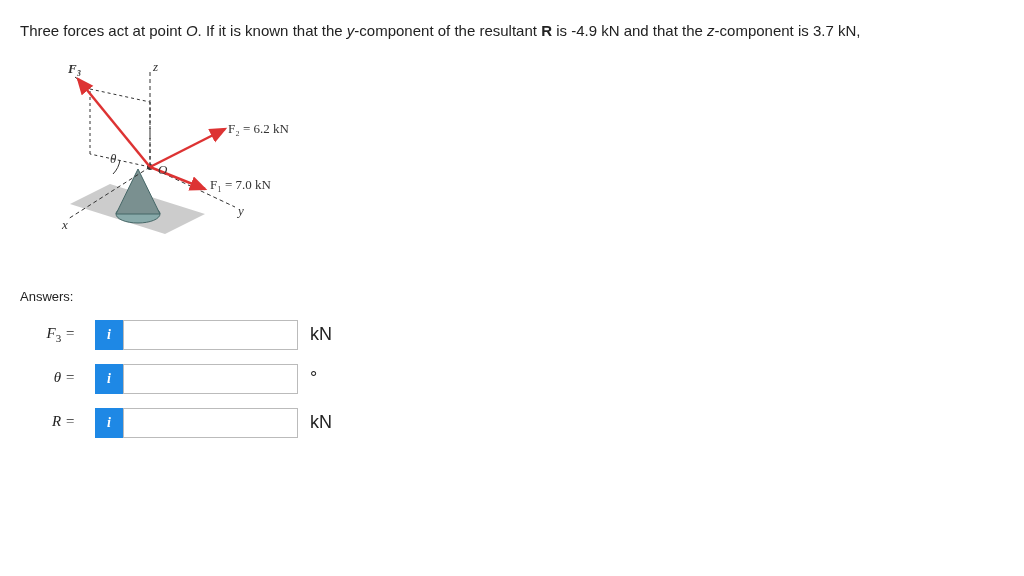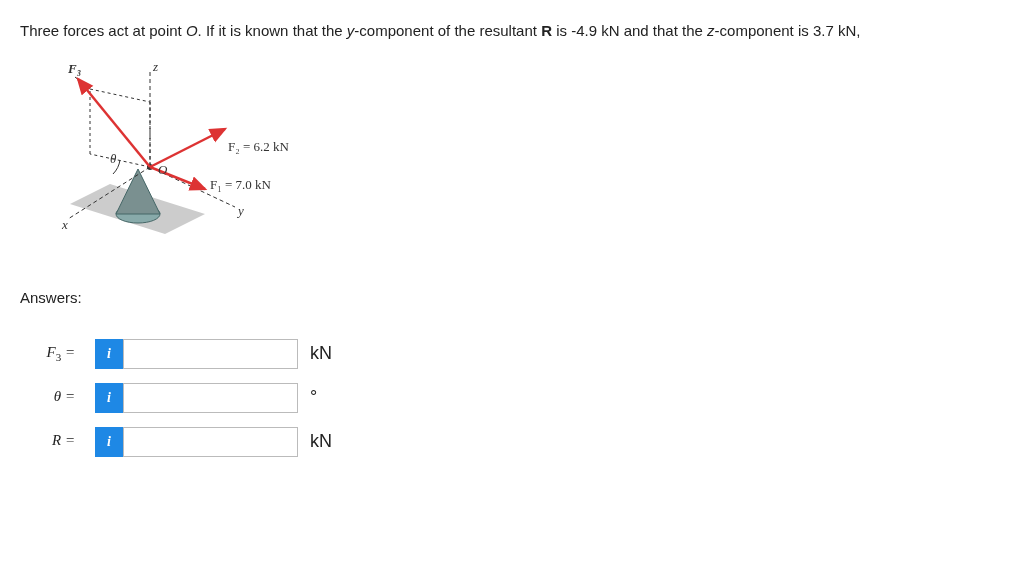--- a/index.html
+++ b/index.html
@@ -26,22 +26,22 @@
     .diagram-svg { width: 300px; height: 200px; }
     .diag-label {
       position: absolute;
       font-style: italic;
       font-size: 13px;
       font-family: 'Times New Roman', serif;
       color: #333;
     }
     .diag-label.force { font-style: normal; }
     .answers-heading {
-      font-size: 15px;
-      margin-bottom: 33px;
+      font-size: 13px;
+      margin-bottom: 16px;
     }
     .answer-row {
       display: flex;
       align-items: center;
       margin-bottom: 14px;
       margin-left: 10px;
     }
     .var-label {
       width: 45px;
       text-align: right;
@@ -119,21 +119,21 @@
     <path d="M 70 101 A 25 25 0 0 1 63 115" fill="none" stroke="#333" stroke-width="1"></path>
 
     <line x1="100" y1="108" x2="28" y2="20" stroke="#d33" stroke-width="2.5" marker-end="url(#arrowRed)"></line>
 
     <line x1="100" y1="108" x2="175" y2="70" stroke="#d33" stroke-width="2.5" marker-end="url(#arrowRed)"></line>
 
     <line x1="100" y1="108" x2="155" y2="130" stroke="#d33" stroke-width="2.5" marker-end="url(#arrowRed)"></line>
   </svg>
   <span class="diag-label" style="left:18px; top:2px;font-weight:bold;">F₃</span>
   <span class="diag-label" style="left:103px; top:0px;">z</span>
-  <span class="diag-label force" style="left:178px; top:80px;">F₂ = 6.2 kN</span>
+  <span class="diag-label force" style="left:178px; top:62px;">F₂ = 6.2 kN</span>
   <span class="diag-label force" style="left:160px; top:118px;">F₁ = 7.0 kN</span>
   <span class="diag-label" style="left:108px; top:103px;">O</span>
   <span class="diag-label" style="left:60px; top:92px;">θ</span>
   <span class="diag-label" style="left:12px; top:158px;">x</span>
   <span class="diag-label" style="left:188px; top:144px;">y</span>
 </div>
 
 <div class="answers-heading">Answers:</div>
 
 <div class="answer-row">

